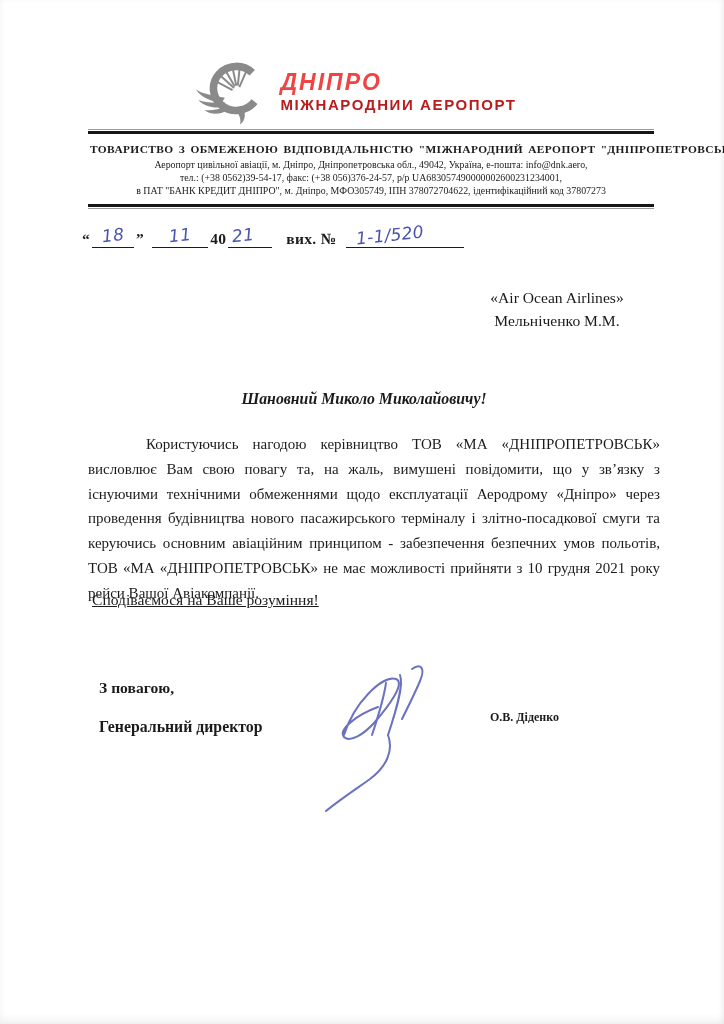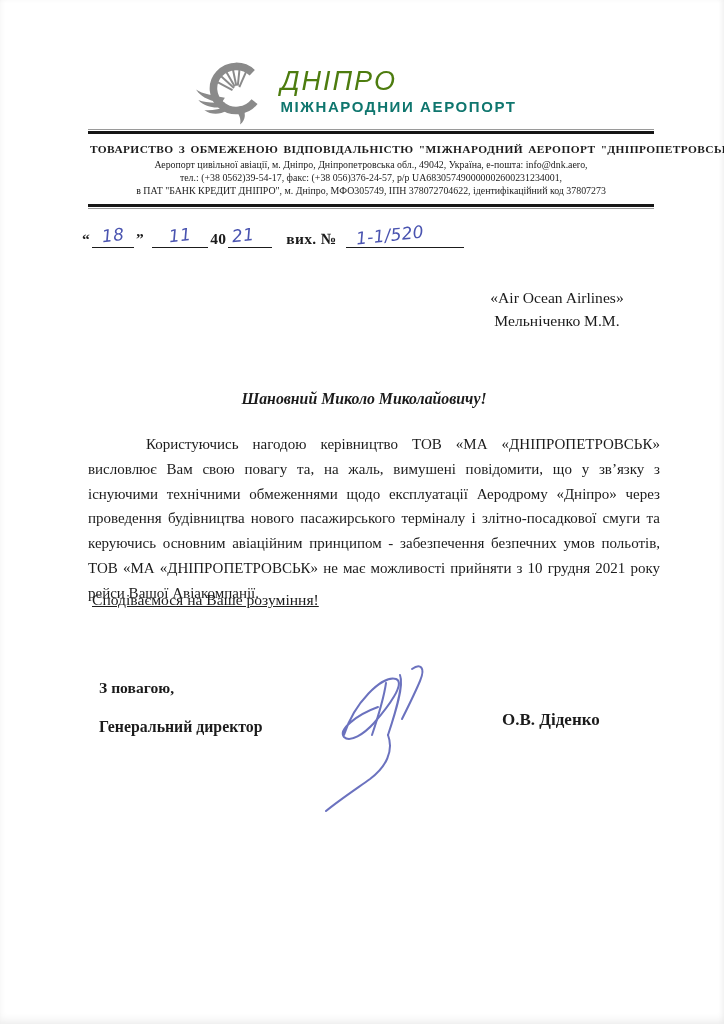--- a/index.html
+++ b/index.html
@@ -13,25 +13,25 @@
     box-shadow:inset -2px 0 4px rgba(0,0,0,.035), inset 0 -5px 7px rgba(0,0,0,.05);
   }
   
   .logo{
     position:absolute;top:56px;left:50%;transform:translateX(-52%);
     display:flex;align-items:center;gap:10px;color:#8f8f8f;
   }
   .logo-emblem{width:76px;height:70px;flex:0 0 auto;}
   .logo-text{font-family:"Liberation Sans", sans-serif;line-height:1.05;}
   .logo-brand{
-    font-size:27px;font-weight:normal;font-style:italic;
-    letter-spacing:2px;color:#4d7c0f;
+    font-size:23px;font-weight:bold;font-style:italic;
+    letter-spacing:2px;color:#ef4444;
   }
   .logo-sub{
-    font-size:15px;font-weight:bold;letter-spacing:1.6px;color:#0f766e;margin-top:3px;
+    font-size:15px;font-weight:bold;letter-spacing:1.6px;color:#b91c1c;margin-top:3px;
   }
   
   .letterhead{position:absolute;top:129px;left:88px;width:566px;}
   .rule{height:5px;width:100%;}
   .rule-top{background:linear-gradient(to bottom,#9a9a9a 0 1px,#ffffff 1px 2px,#161616 2px 5px);}
   .rule-bottom{background:linear-gradient(to bottom,#161616 0 3px,#ffffff 3px 4px,#9a9a9a 4px 5px);}
   .lh-content{padding:9px 2px 7px 2px;text-align:center;}
   .lh-company{
     font-size:11.4px;font-weight:bold;letter-spacing:.4px;word-spacing:2px;
     margin-bottom:3px;white-space:nowrap;
@@ -73,21 +73,21 @@
     position:absolute;top:432px;left:78px;width:572px;
     font-size:15px;line-height:24.8px;
     text-align:justify;text-indent:58px;margin-left:10px;
   }
   .hope{
     position:absolute;top:591px;left:92px;font-size:15.6px;text-decoration:underline;
   }
   
   .regards{position:absolute;top:679px;left:99px;font-size:15.6px;font-weight:bold;}
   .job-title{position:absolute;top:718px;left:99px;font-size:15.8px;font-weight:bold;}
-  .signer-name{position:absolute;top:710px;left:502px;font-size:17px;font-weight:bold;}
+  .signer-name{position:absolute;top:710px;left:490px;font-size:12px;font-weight:bold;}
   .signature{position:absolute;top:655px;left:316px;width:150px;height:160px;}
 </style>
 </head>
 <body>
 
 <div class="page">
 
   <div class="logo">
     <svg class="logo-emblem" viewBox="0 0 100 92" fill="none" xmlns="http://www.w3.org/2000/svg">
 

